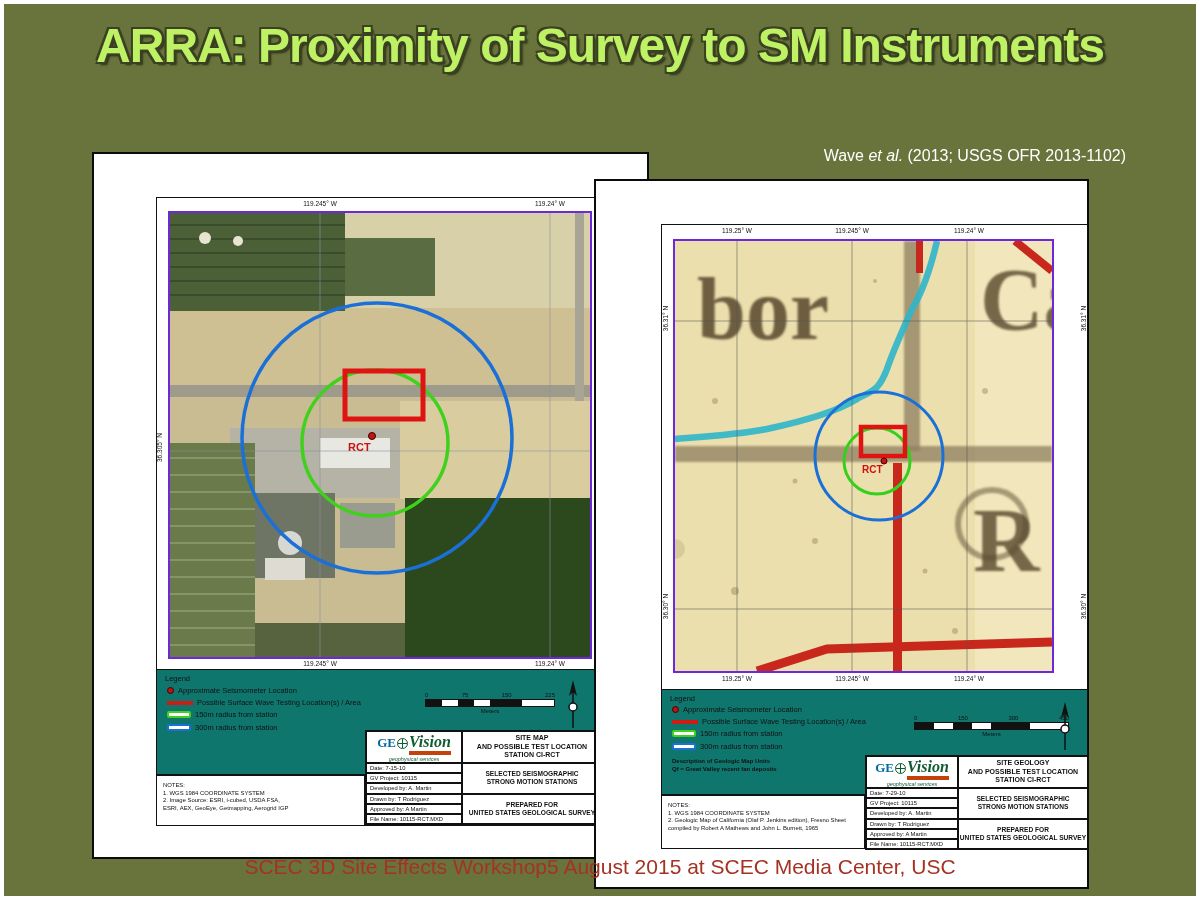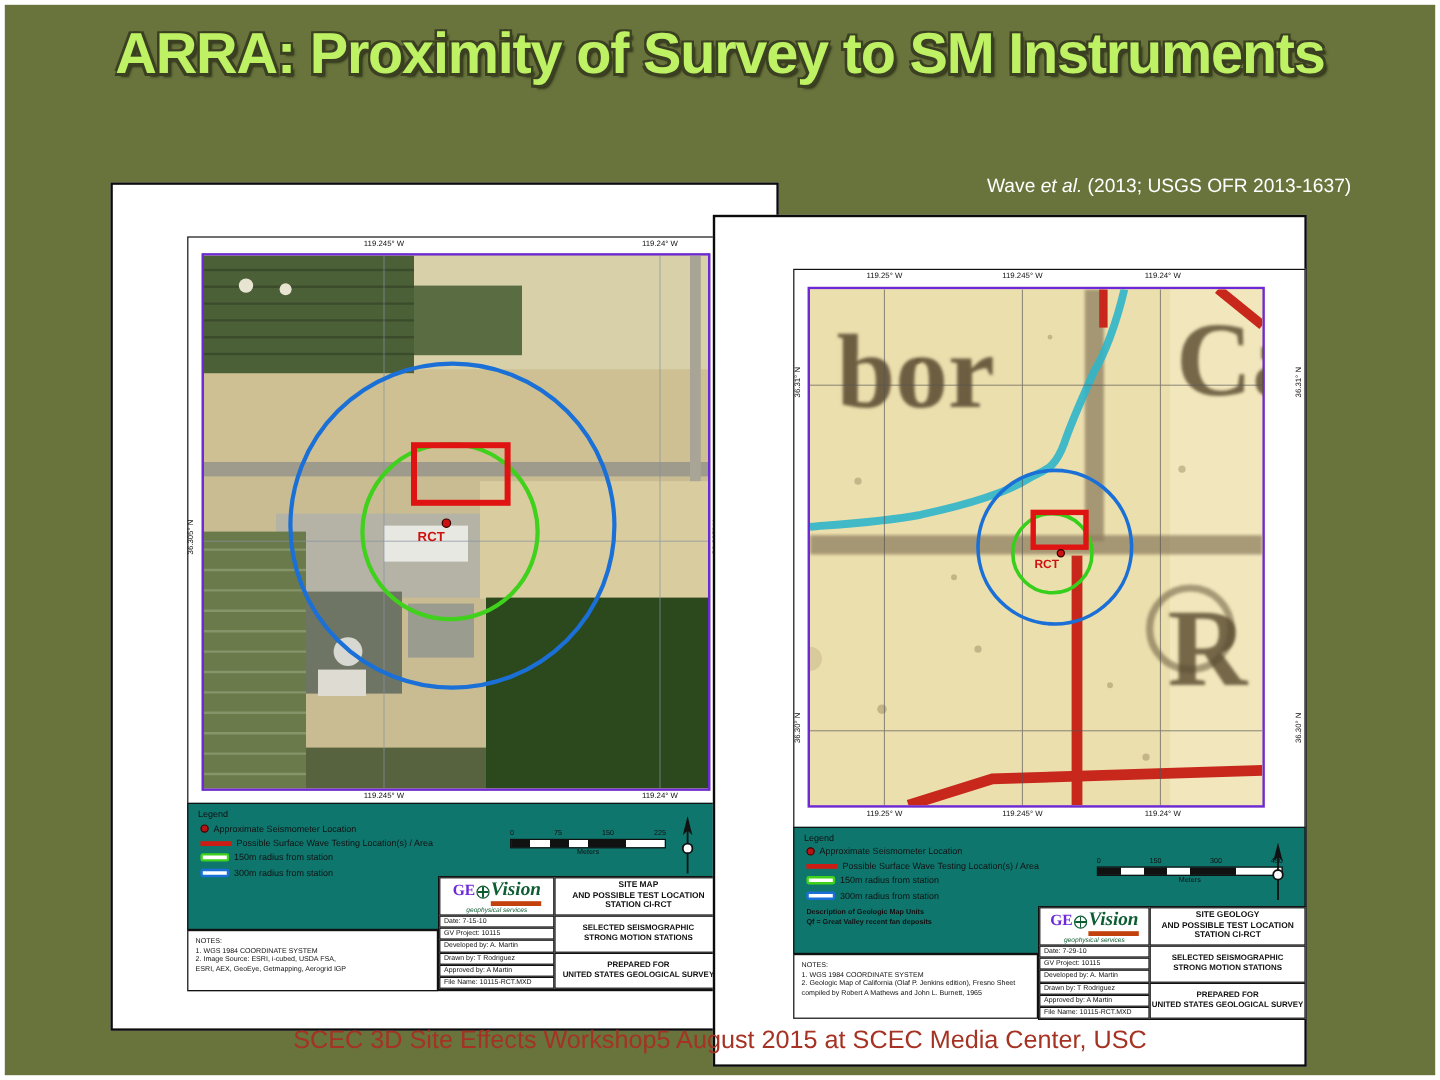--- a/index.html
+++ b/index.html
@@ -44,36 +44,36 @@
 
   
   .notesbox{position:absolute;border:1px solid #111;box-sizing:border-box;background:#fff;padding:6px 4px 2px 6px;}
   .notesbox div{font-size:5.9px;line-height:7.5px;color:#111;white-space:nowrap;}
   .tb{position:absolute;border:1.5px solid #111;box-sizing:border-box;background:#fff;display:grid;}
   .tb-cell{border:0.5px solid #111;box-sizing:border-box;display:flex;flex-direction:column;align-items:center;justify-content:center;text-align:center;}
   .tb-row{border:0.5px solid #111;box-sizing:border-box;font-size:5.8px;color:#111;display:flex;align-items:center;padding-left:3px;white-space:nowrap;overflow:hidden;}
   .tb-title{font-size:7px;font-weight:bold;line-height:8.5px;color:#111;}
   .tb-mid{font-size:6.6px;font-weight:bold;line-height:8px;color:#111;}
   .gv-logo{display:flex;align-items:baseline;gap:1px;}
-  .gv-ge{font-weight:bold;font-size:13px;color:#6d28d9;font-family:"Liberation Serif",serif;}
+  .gv-ge{font-weight:bold;font-size:13px;color:#0369a1;font-family:"Liberation Serif",serif;}
   .gv-globe{width:11px;height:11px;border-radius:50%;border:1.5px solid #0e5c31;box-sizing:border-box;align-self:center;
     background-image:linear-gradient(90deg,transparent 42%,#0e5c31 42% 58%,transparent 58%),linear-gradient(0deg,transparent 42%,#0e5c31 42% 58%,transparent 58%);}
   .gv-vision{font-style:italic;font-weight:bold;font-size:16px;color:#0e5c31;font-family:"Liberation Serif",serif;border-bottom:4px solid #c2410c;}
   .gv-sub{font-size:5.5px;font-style:italic;color:#0e5c31;margin-top:1px;}
 </style>
 </head>
 <body>
 
 <div class="slide">
 
   <div class="title">
     <div>ARRA: Proximity of Survey to SM Instruments</div>
   </div>
 
-  <div class="citation"><span>Wave </span><i>et al.</i><span> (2013; USGS OFR 2013-1637)</span></div>
+  <div class="citation"><span>Wave </span><i>et al.</i><span> (2013; USGS OFR 2013-1102)</span></div>
 
   <div class="page" id="left-page">
     <div class="frame" id="left-frame">
 
       <div class="lonlabel" style="left:131px;top:2px;">119.245° W</div>
       <div class="lonlabel" style="left:361px;top:2px;">119.24° W</div>
 
       <div class="mapbox" style="left:11px;top:13px;width:420px;height:444px;">
         <svg width="420" height="444" viewBox="0 0 420 444">
           <rect x="0" y="0" width="420" height="444" fill="#c9bc92"></rect>

